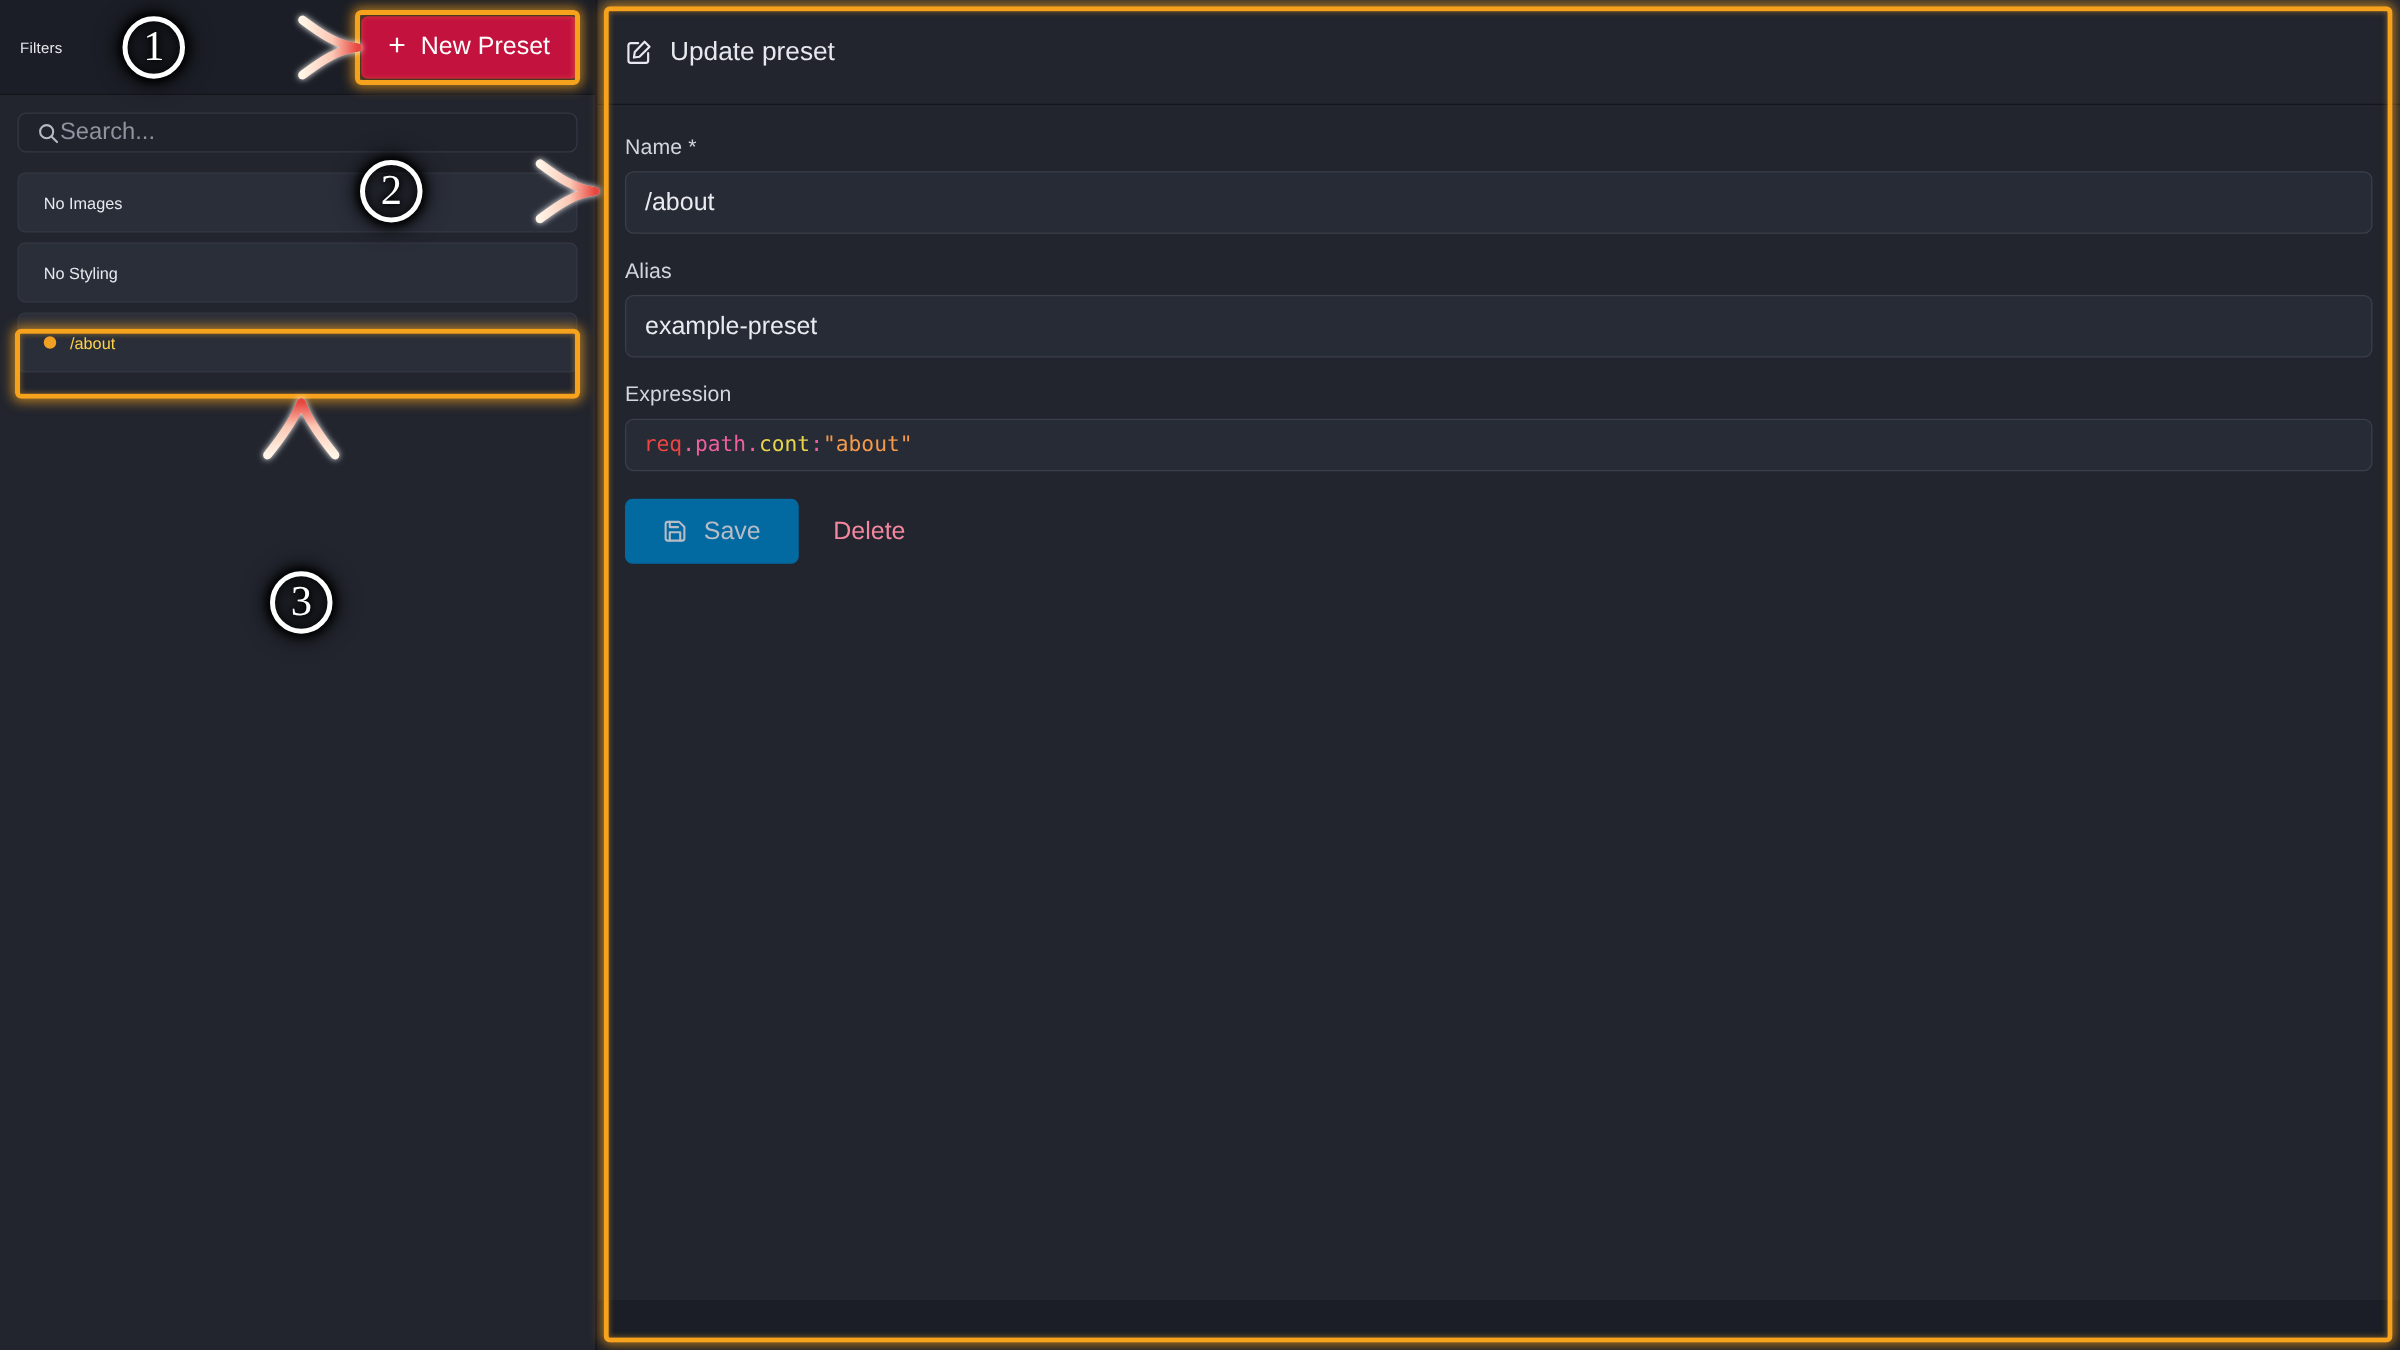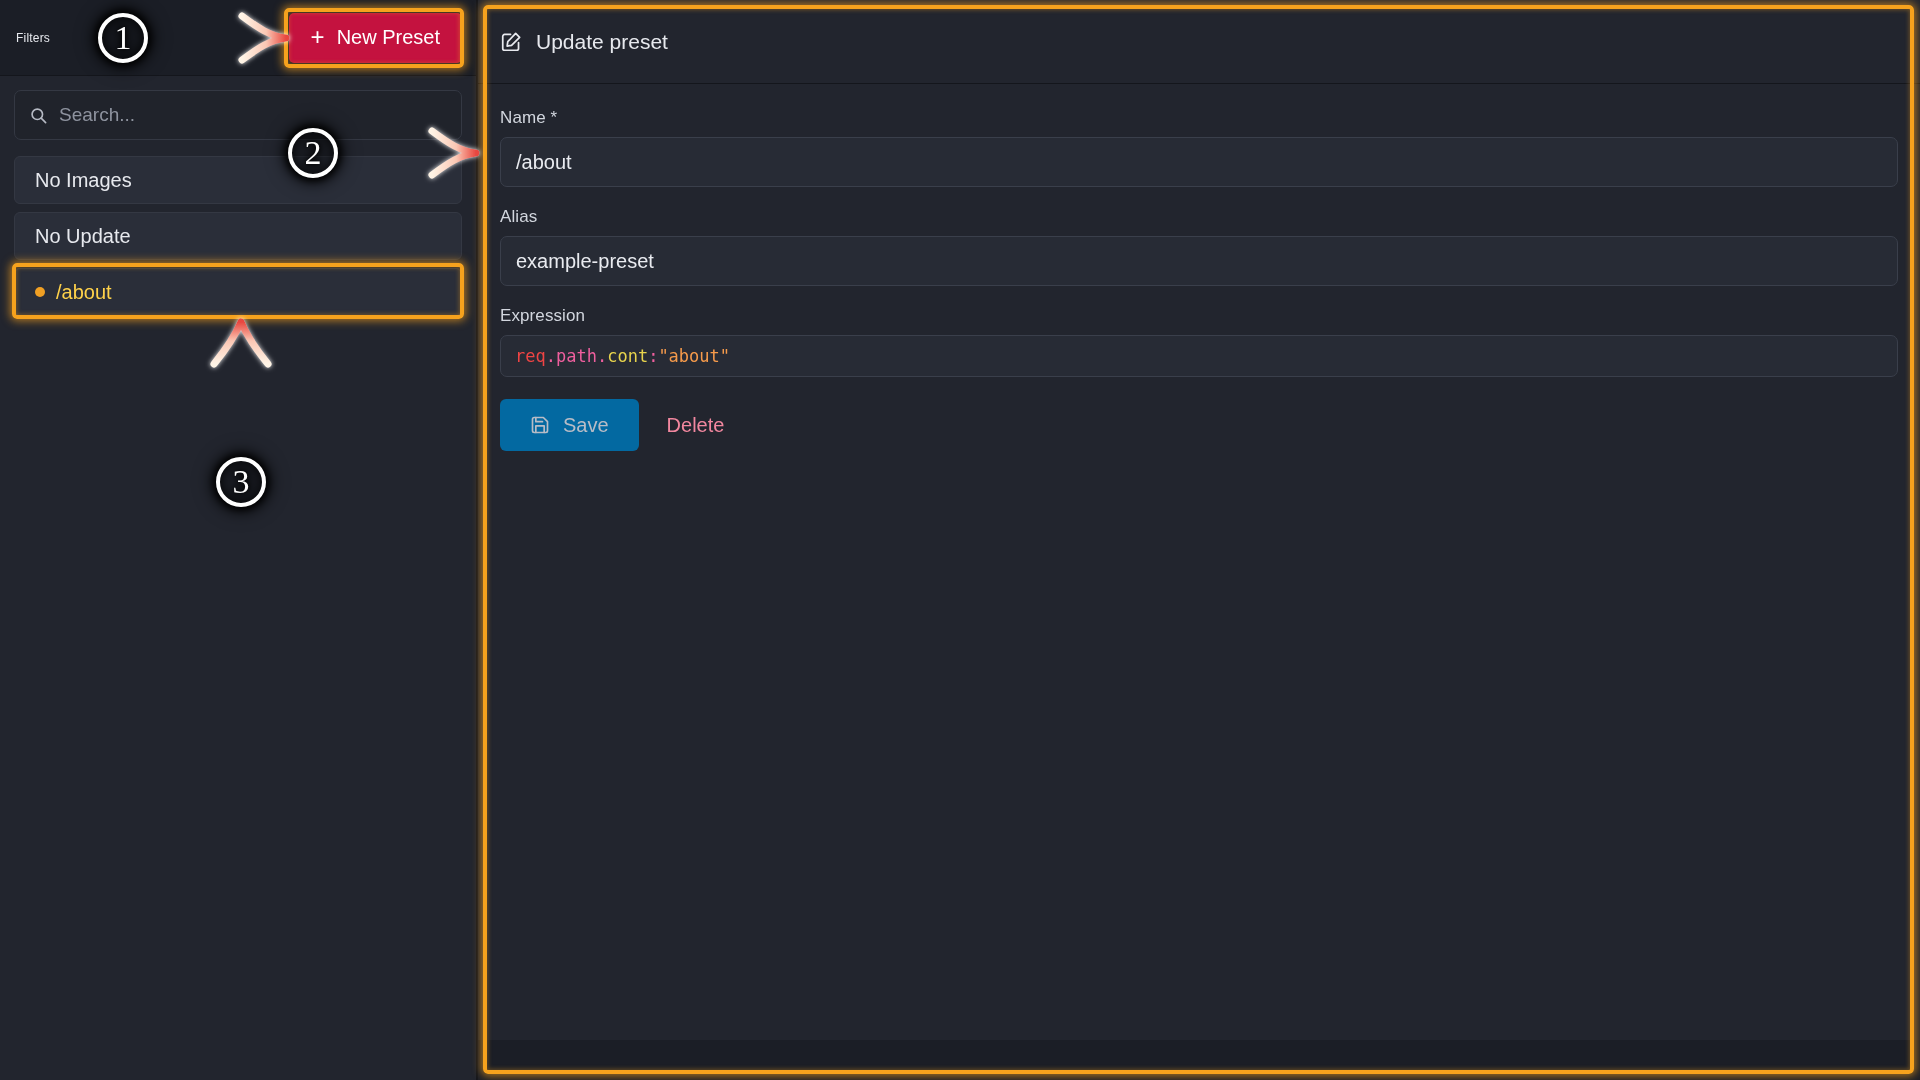--- a/index.html
+++ b/index.html
@@ -74,28 +74,27 @@
     top: -1px;
   }
 
   .search-wrap {
     padding: 14px 14px 10px 14px;
     background: #22252e;
   }
 
   .search-box {
     position: relative;
-    height: 50px;
+    height: 32px;
     background: #20232b;
     border: 1px solid #343843;
     border-radius: 7px;
     display: flex;
     align-items: center;
     padding: 0 14px;
-    gap: 11px;
   }
   .search-icon {
     width: 19px; height: 19px;
     flex: 0 0 19px;
     display: block;
   }
   .search-input {
     background: transparent;
     border: none;
     outline: none;
@@ -118,21 +117,21 @@
   .preset-item {
     height: 48px;
     background: #2a2e39;
     border: 1px solid #343843;
     border-radius: 6px;
     display: flex;
     align-items: center;
     gap: 11px;
     padding: 0 10px 0 20px;
     color: #e7e9ee;
-    font-size: 20px;
+    font-size: 13px;
     cursor: pointer;
     user-select: none;
   }
   .preset-item.active {
     color: #ffd24a;
   }
   .preset-dot {
     width: 10px;
     height: 10px;
     border-radius: 50%;
@@ -319,21 +318,21 @@
         <input class="search-input" type="text" placeholder="Search..." style="">
       </div>
     </div>
 
     <div class="preset-list" id="preset-list">
 
     <div class="preset-item">
           <span>No Images</span>
         </div>
         <div class="preset-item">
-          <span>No Update</span>
+          <span>No Styling</span>
         </div>
         <div class="preset-item active">
           <span class="preset-dot"></span>
           <span>/about</span>
         </div>
       </div>
   </aside>
 
   <section class="detail">
 

